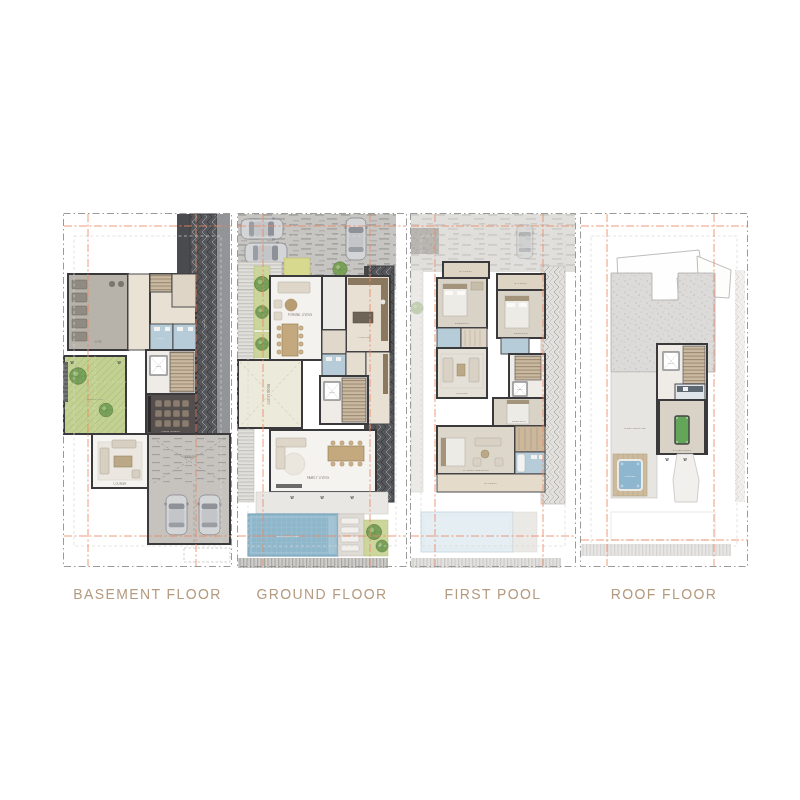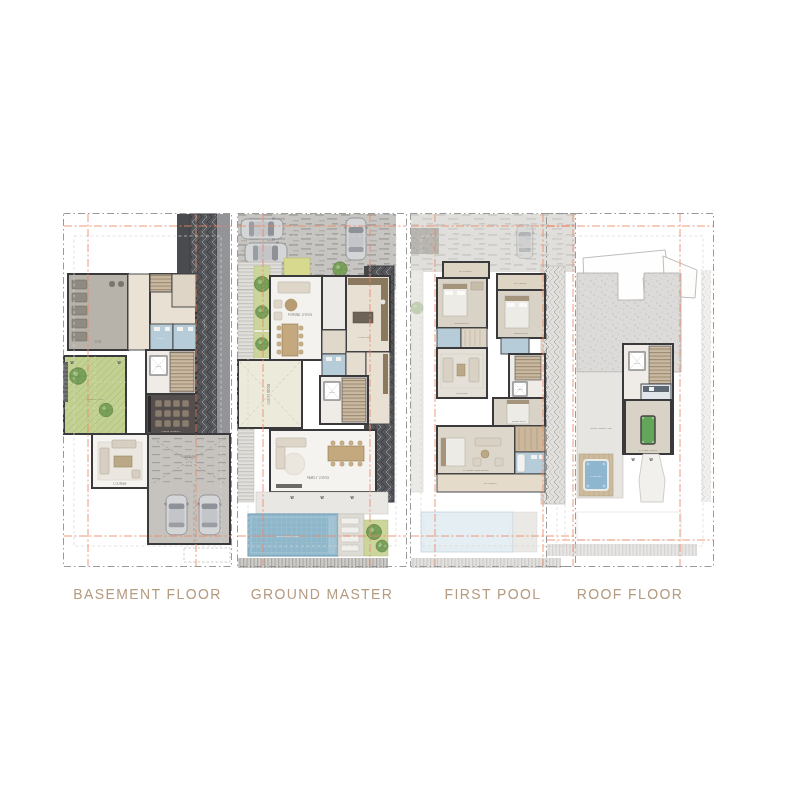--- a/index.html
+++ b/index.html
@@ -335,21 +335,21 @@
         <text class="rl sm" x="128" y="126" text-anchor="middle">KITCHEN</text>
         <text class="rl" x="0" y="0" transform="translate(34,182) rotate(-90)" text-anchor="middle" fill="#a8a489">GUEST ROOM</text>
         <text class="rl sm" x="96" y="181" text-anchor="middle">LIFT</text>
         <text class="rl" x="82" y="267" text-anchor="middle">FAMILY LIVING</text>
         <text class="rl sm blue" x="52" y="325" text-anchor="middle">SWIMMING POOL</text>
         <text class="rl wm" x="56" y="287" text-anchor="middle">W</text>
         <text class="rl wm" x="86" y="287" text-anchor="middle">W</text>
         <text class="rl wm" x="116" y="287" text-anchor="middle">W</text>
       </g>
     </svg>
-    <div class="caption">GROUND MASTER</div>
+    <div class="caption">GROUND FLOOR</div>
   </div>
 
   <div class="panel" style="left:409px;width:168px;">
     <svg width="168" height="400" viewBox="0 0 168 400">
       <rect x="2" y="2" width="164" height="58" fill="url(#stoneL)"></rect>
       <rect x="2" y="16" width="28" height="26" fill="url(#speckD)" opacity=".9"></rect>
       <g transform="translate(107,12) scale(.8)" opacity=".55">
           <use href="#carG"></use>
         </g>
       <rect x="132" y="54" width="24" height="238" fill="url(#chevL)" stroke="#c6c4c1" stroke-width=".8"></rect>
@@ -440,21 +440,21 @@
         <text class="rl sm" x="53" y="182" text-anchor="middle">LOUNGE</text>
         <text class="rl sm" x="111" y="178" text-anchor="middle">LIFT</text>
         <text class="rl sm" x="110" y="210" text-anchor="middle">BEDROOM</text>
         <text class="rl sm" x="67" y="259" text-anchor="middle">MASTER BEDROOM</text>
         <text class="rl sm" x="82" y="272" text-anchor="middle">BALCONY</text>
       </g>
     </svg>
     <div class="caption">FIRST POOL</div>
   </div>
 
-  <div class="panel" style="left:545px;width:170px;">
+  <div class="panel" style="left:579px;width:170px;">
     <svg width="170" height="400" viewBox="0 0 170 400">
       <g>
         <path d="M38,46 L120,38 L124,64 L98,66 L100,88 L40,90 Z" fill="#fefefe" stroke="#b8b6b3" stroke-width=".9"></path>
         <path d="M118,44 L152,58 L150,86 L120,84 Z" fill="#fdfdfc" stroke="#b8b6b3" stroke-width=".9"></path>
       </g>
       <path d="M32,61 H73 V88 H99 V61 H136 V160 H32 Z" fill="url(#speck)" stroke="#aeacaa" stroke-width=".8"></path>
       <rect x="32" y="160" width="46" height="126" fill="#e7e5e1" stroke="#c2c0bc" stroke-width=".6"></rect>
       <rect x="156" y="58" width="10" height="232" fill="url(#chevL)" opacity=".5"></rect>
       <g>
         <rect x="78" y="132" width="50" height="110" fill="#efece7" class="wall"></rect>

